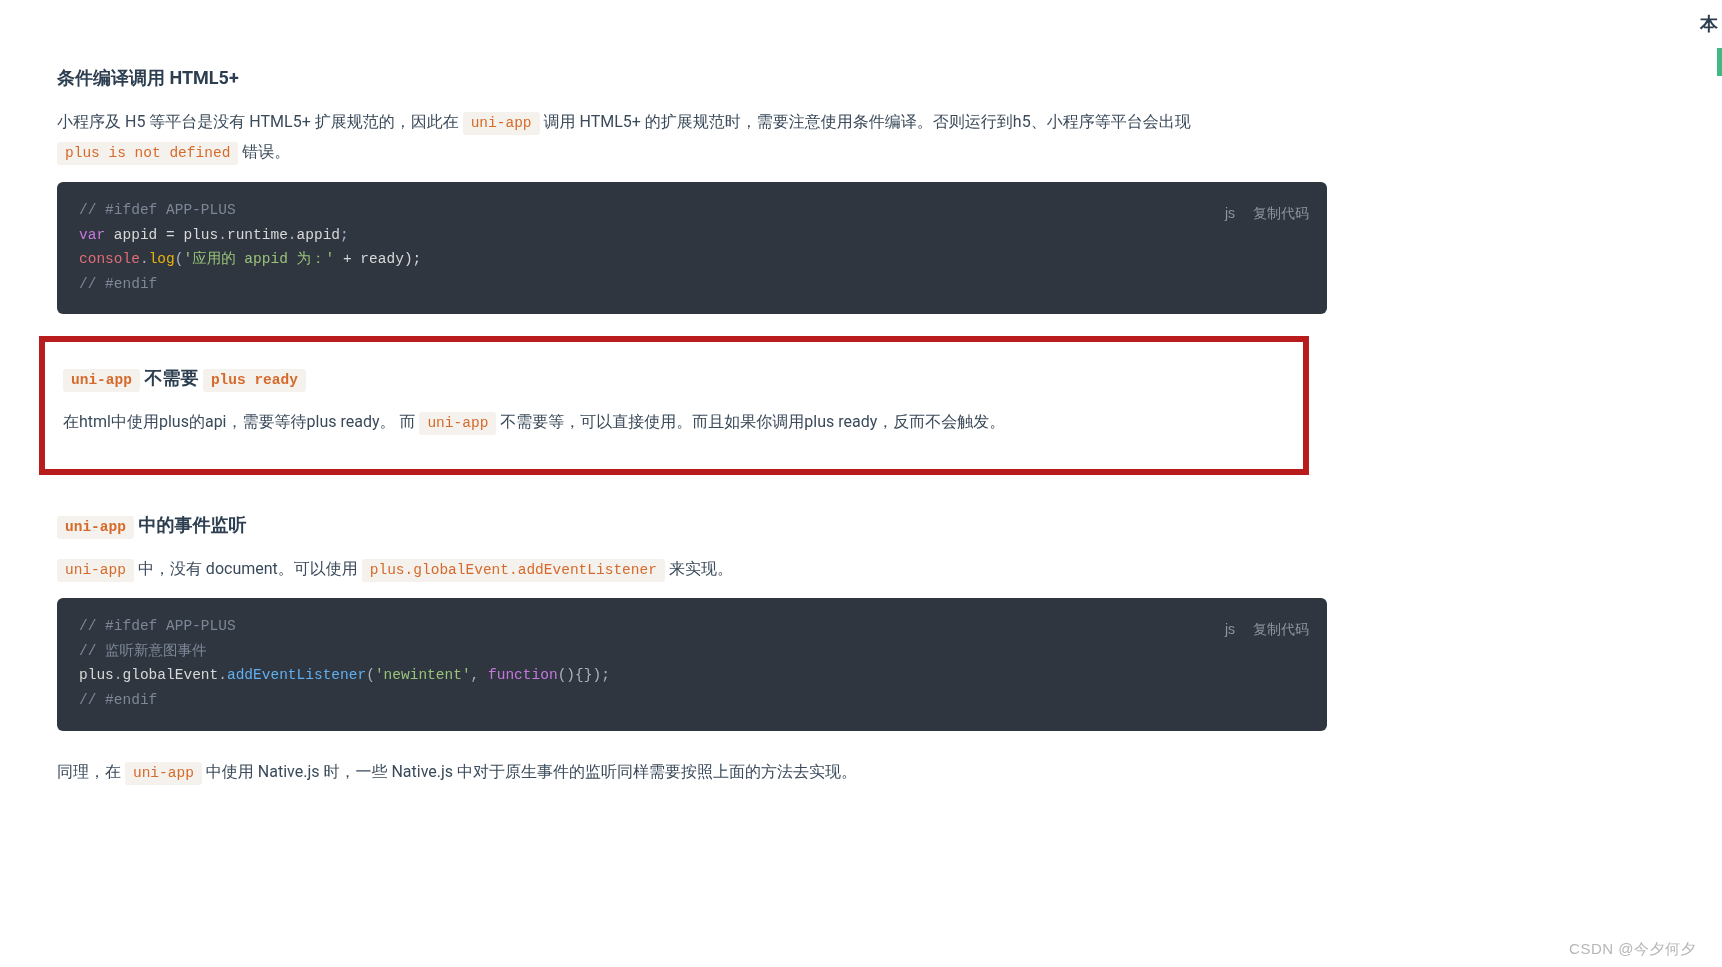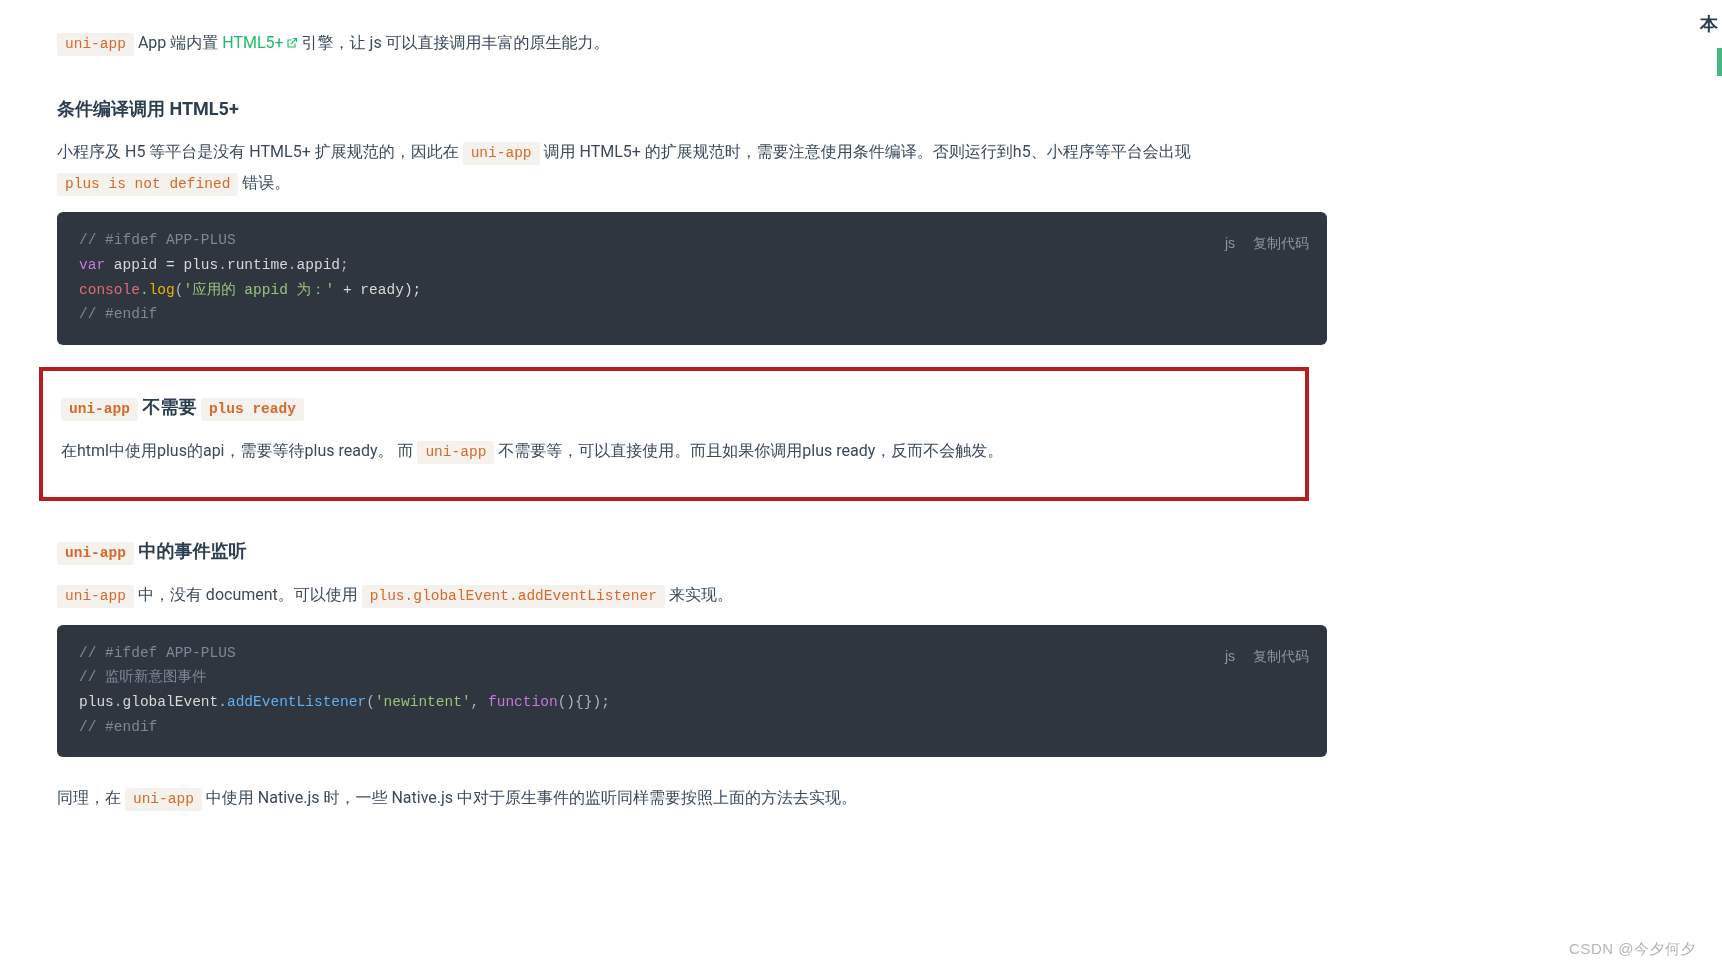--- a/index.html
+++ b/index.html
@@ -87,21 +87,21 @@
   .tok-kw  { color: #c678dd; }
   .tok-id  { color: #e06c75; }
   .tok-prop{ color: #d8d8d8; }
   .tok-dot { color: #abb2bf; }
   .tok-fn  { color: #eab308; }
   .tok-fn2 { color: #61afef; }
   .tok-str { color: #98c379; }
   .tok-punc{ color: #abb2bf; }
   
   .highlight-box {
-    border: 4px solid #b91c1c;
+    border: 6px solid #b91c1c;
     padding: 14px 18px 18px 4px;
     margin: 18px 0 18px -18px;
     width: 100%;
     box-sizing: border-box;
   }
   .highlight-box h3 { margin-top: 8px; margin-left: 14px; }
   .highlight-box p  { margin-left: 14px; margin-bottom: 13px; }
   
   .right-accent {
     position: absolute;
@@ -131,27 +131,20 @@
 </style>
 </head>
 <body>
 
 <div class="page">
   <div class="right-char">本</div>
   <div class="right-accent"></div>
 
   <div class="content">
 
-    <p>
-      <code class="inline">uni-app</code><span> App 端内置 </span><a class="link" href="#"><span>HTML5+</span><span class="ext-icon"><svg viewBox="0 0 24 24" fill="none" stroke="#19be6b" stroke-width="2.2">
-              <path d="M14 3h7v7"></path>
-              <path d="M10 14 21 3"></path>
-              <path d="M18 13v7H4V6h7"></path>
-            </svg></span></a><span> 引擎，让 js 可以直接调用丰富的原生能力。</span>
-    </p>
 
     <h3>条件编译调用 HTML5+</h3>
 
     <p>
       <span>小程序及 H5 等平台是没有 HTML5+ 扩展规范的，因此在 </span><code class="inline">uni-app</code><span> 调用 HTML5+ 的扩展规范时，需要注意使用条件编译。否则运行到h5、小程序等平台会出现 </span><code class="inline">plus is not defined</code><span> 错误。</span>
     </p>
 
     <div class="codewrap">
       <div class="meta">
         <span>js</span>

